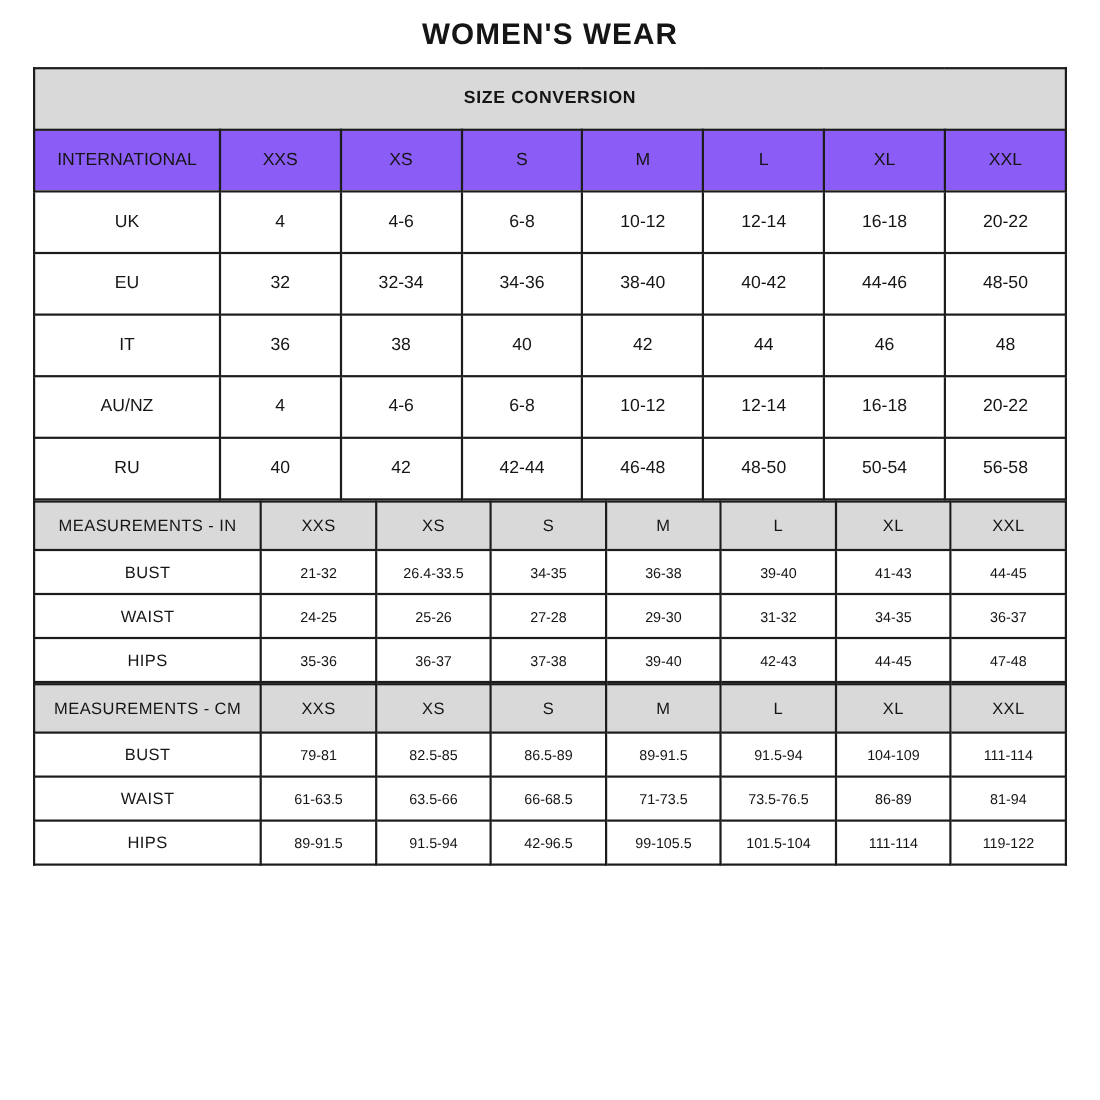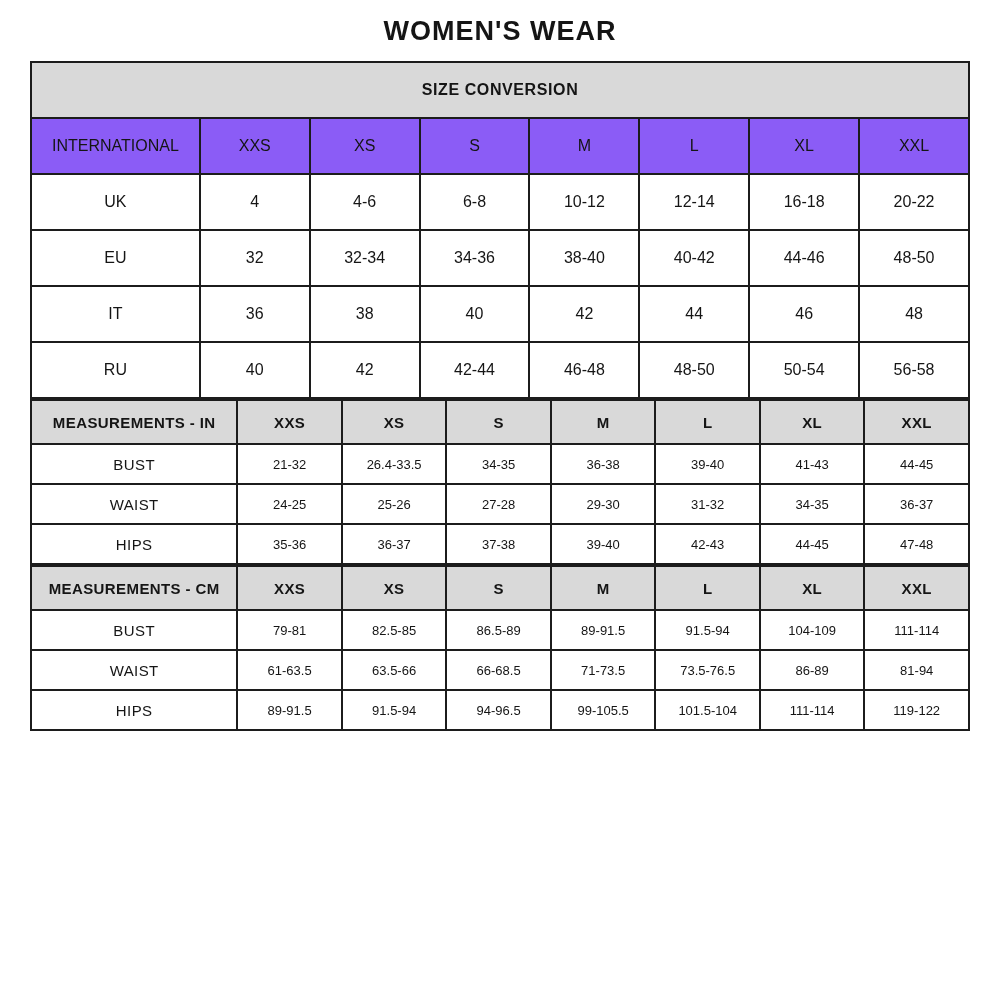--- a/index.html
+++ b/index.html
@@ -47,21 +47,21 @@
     height: 56px;
     font-size: 16px;
   }
   table.conv th.plain {
     font-weight: normal;
     background: #8b5cf6;
   }
   
   table.meas th.gray {
     background: #d9d9d9;
-    font-weight: bold;
+    font-weight: normal;
     font-size: 15px;
     letter-spacing: 0.4px;
     height: 44px;
   }
   table.meas td {
     height: 40px;
     font-size: 13px;
   }
   table.meas td:first-child {
     font-size: 15px;
@@ -126,20 +126,30 @@
           <td>IT</td>
           <td>36</td>
           <td>38</td>
           <td>40</td>
           <td>42</td>
           <td>44</td>
           <td>46</td>
           <td>48</td>
         </tr>
         <tr>
+          <td>AU/NZ</td>
+          <td>4</td>
+          <td>4-6</td>
+          <td>6-8</td>
+          <td>10-12</td>
+          <td>12-14</td>
+          <td>16-18</td>
+          <td>20-22</td>
+        </tr>
+        <tr>
           <td>RU</td>
           <td>40</td>
           <td>42</td>
           <td>42-44</td>
           <td>46-48</td>
           <td>48-50</td>
           <td>50-54</td>
           <td>56-58</td>
         </tr>
       </tbody>
@@ -239,21 +249,21 @@
           <td>66-68.5</td>
           <td>71-73.5</td>
           <td>73.5-76.5</td>
           <td>86-89</td>
           <td>81-94</td>
         </tr>
         <tr>
           <td>HIPS</td>
           <td>89-91.5</td>
           <td>91.5-94</td>
-          <td>94-96.5</td>
+          <td>42-96.5</td>
           <td>99-105.5</td>
           <td>101.5-104</td>
           <td>111-114</td>
           <td>119-122</td>
         </tr>
       </tbody>
   </table>
 
 </div>
 

